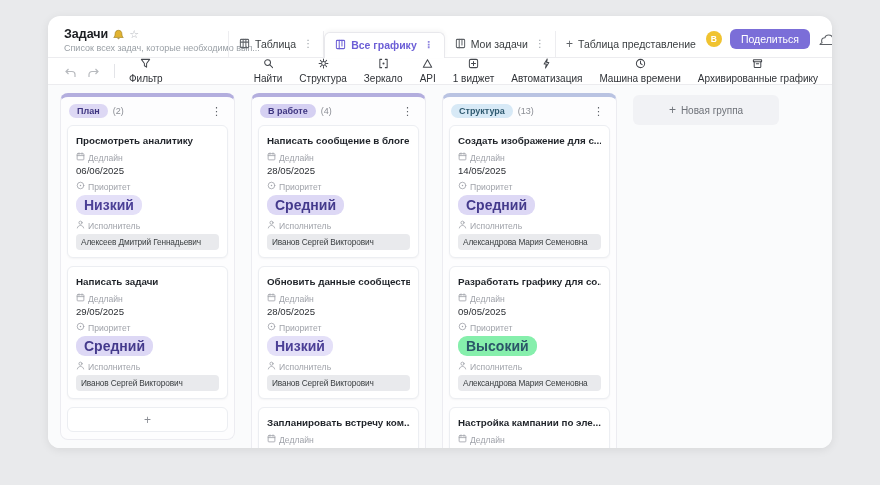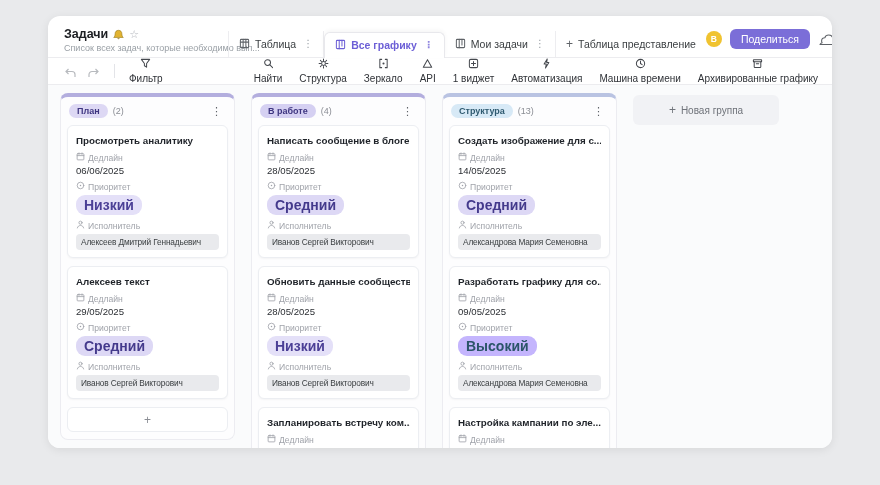--- a/index.html
+++ b/index.html
@@ -290,21 +290,21 @@
                   <line x1="1.5" y1="4.8" x2="10.5" y2="4.8"></line>
                   <line x1="4" y1="1.2" x2="4" y2="3"></line>
                   <line x1="8" y1="1.2" x2="8" y2="3"></line>
                 </svg></span>Дедлайн</div><div class="f-date">06/06/2025</div><div class="f-label"><span><svg viewBox="0 0 12 12" fill="none" stroke="#a0a3aa" stroke-width="1.1" stroke-linejoin="round" stroke-linecap="round">
                   <circle cx="6" cy="6" r="4.4"></circle>
                   <circle cx="6" cy="6" r="1" fill="#a0a3aa" stroke="none"></circle>
                 </svg></span>Приоритет</div><span class="prio" style="background:#e4e0f8;color:#4b3f96">Низкий</span><div class="f-label"><span><svg viewBox="0 0 12 12" fill="none" stroke="#a0a3aa" stroke-width="1.1" stroke-linejoin="round" stroke-linecap="round">
                   <circle cx="6" cy="3.6" r="2.1"></circle>
                   <path d="M1.8 10.6c.4-2.1 2.2-3.3 4.2-3.3s3.8 1.2 4.2 3.3"></path>
                 </svg></span>Исполнитель</div><span class="chip">Алексеев Дмитрий Геннадьевич</span></div>
-          <div class="card"><div class="card-title">Алексеев текст</div><div class="f-label"><span><svg viewBox="0 0 12 12" fill="none" stroke="#a0a3aa" stroke-width="1.1" stroke-linejoin="round" stroke-linecap="round">
+          <div class="card"><div class="card-title">Написать задачи</div><div class="f-label"><span><svg viewBox="0 0 12 12" fill="none" stroke="#a0a3aa" stroke-width="1.1" stroke-linejoin="round" stroke-linecap="round">
                   <rect x="1.5" y="2.2" width="9" height="8.3" rx="1"></rect>
                   <line x1="1.5" y1="4.8" x2="10.5" y2="4.8"></line>
                   <line x1="4" y1="1.2" x2="4" y2="3"></line>
                   <line x1="8" y1="1.2" x2="8" y2="3"></line>
                 </svg></span>Дедлайн</div><div class="f-date">29/05/2025</div><div class="f-label"><span><svg viewBox="0 0 12 12" fill="none" stroke="#a0a3aa" stroke-width="1.1" stroke-linejoin="round" stroke-linecap="round">
                   <circle cx="6" cy="6" r="4.4"></circle>
                   <circle cx="6" cy="6" r="1" fill="#a0a3aa" stroke="none"></circle>
                 </svg></span>Приоритет</div><span class="prio" style="background:#ddd8f5;color:#443a8c">Средний</span><div class="f-label"><span><svg viewBox="0 0 12 12" fill="none" stroke="#a0a3aa" stroke-width="1.1" stroke-linejoin="round" stroke-linecap="round">
                   <circle cx="6" cy="3.6" r="2.1"></circle>
                   <path d="M1.8 10.6c.4-2.1 2.2-3.3 4.2-3.3s3.8 1.2 4.2 3.3"></path>
@@ -375,21 +375,21 @@
                   <path d="M1.8 10.6c.4-2.1 2.2-3.3 4.2-3.3s3.8 1.2 4.2 3.3"></path>
                 </svg></span>Исполнитель</div><span class="chip">Александрова Мария Семеновна</span></div>
           <div class="card"><div class="card-title">Разработать графику для со...</div><div class="f-label"><span><svg viewBox="0 0 12 12" fill="none" stroke="#a0a3aa" stroke-width="1.1" stroke-linejoin="round" stroke-linecap="round">
                   <rect x="1.5" y="2.2" width="9" height="8.3" rx="1"></rect>
                   <line x1="1.5" y1="4.8" x2="10.5" y2="4.8"></line>
                   <line x1="4" y1="1.2" x2="4" y2="3"></line>
                   <line x1="8" y1="1.2" x2="8" y2="3"></line>
                 </svg></span>Дедлайн</div><div class="f-date">09/05/2025</div><div class="f-label"><span><svg viewBox="0 0 12 12" fill="none" stroke="#a0a3aa" stroke-width="1.1" stroke-linejoin="round" stroke-linecap="round">
                   <circle cx="6" cy="6" r="4.4"></circle>
                   <circle cx="6" cy="6" r="1" fill="#a0a3aa" stroke="none"></circle>
-                </svg></span>Приоритет</div><span class="prio" style="background:#c4b5fd;color:#2b5568">Высокий</span><div class="f-label"><span><svg viewBox="0 0 12 12" fill="none" stroke="#a0a3aa" stroke-width="1.1" stroke-linejoin="round" stroke-linecap="round">
+                </svg></span>Приоритет</div><span class="prio" style="background:#86efac;color:#2b5568">Высокий</span><div class="f-label"><span><svg viewBox="0 0 12 12" fill="none" stroke="#a0a3aa" stroke-width="1.1" stroke-linejoin="round" stroke-linecap="round">
                   <circle cx="6" cy="3.6" r="2.1"></circle>
                   <path d="M1.8 10.6c.4-2.1 2.2-3.3 4.2-3.3s3.8 1.2 4.2 3.3"></path>
                 </svg></span>Исполнитель</div><span class="chip">Александрова Мария Семеновна</span></div>
           <div class="card">
             <div class="card-title">Настройка кампании по эле...</div>
             <div class="f-label"><span><svg viewBox="0 0 12 12" fill="none" stroke="#a0a3aa" stroke-width="1.1" stroke-linejoin="round" stroke-linecap="round">
                   <rect x="1.5" y="2.2" width="9" height="8.3" rx="1"></rect>
                   <line x1="1.5" y1="4.8" x2="10.5" y2="4.8"></line>
                   <line x1="4" y1="1.2" x2="4" y2="3"></line>
                   <line x1="8" y1="1.2" x2="8" y2="3"></line>

